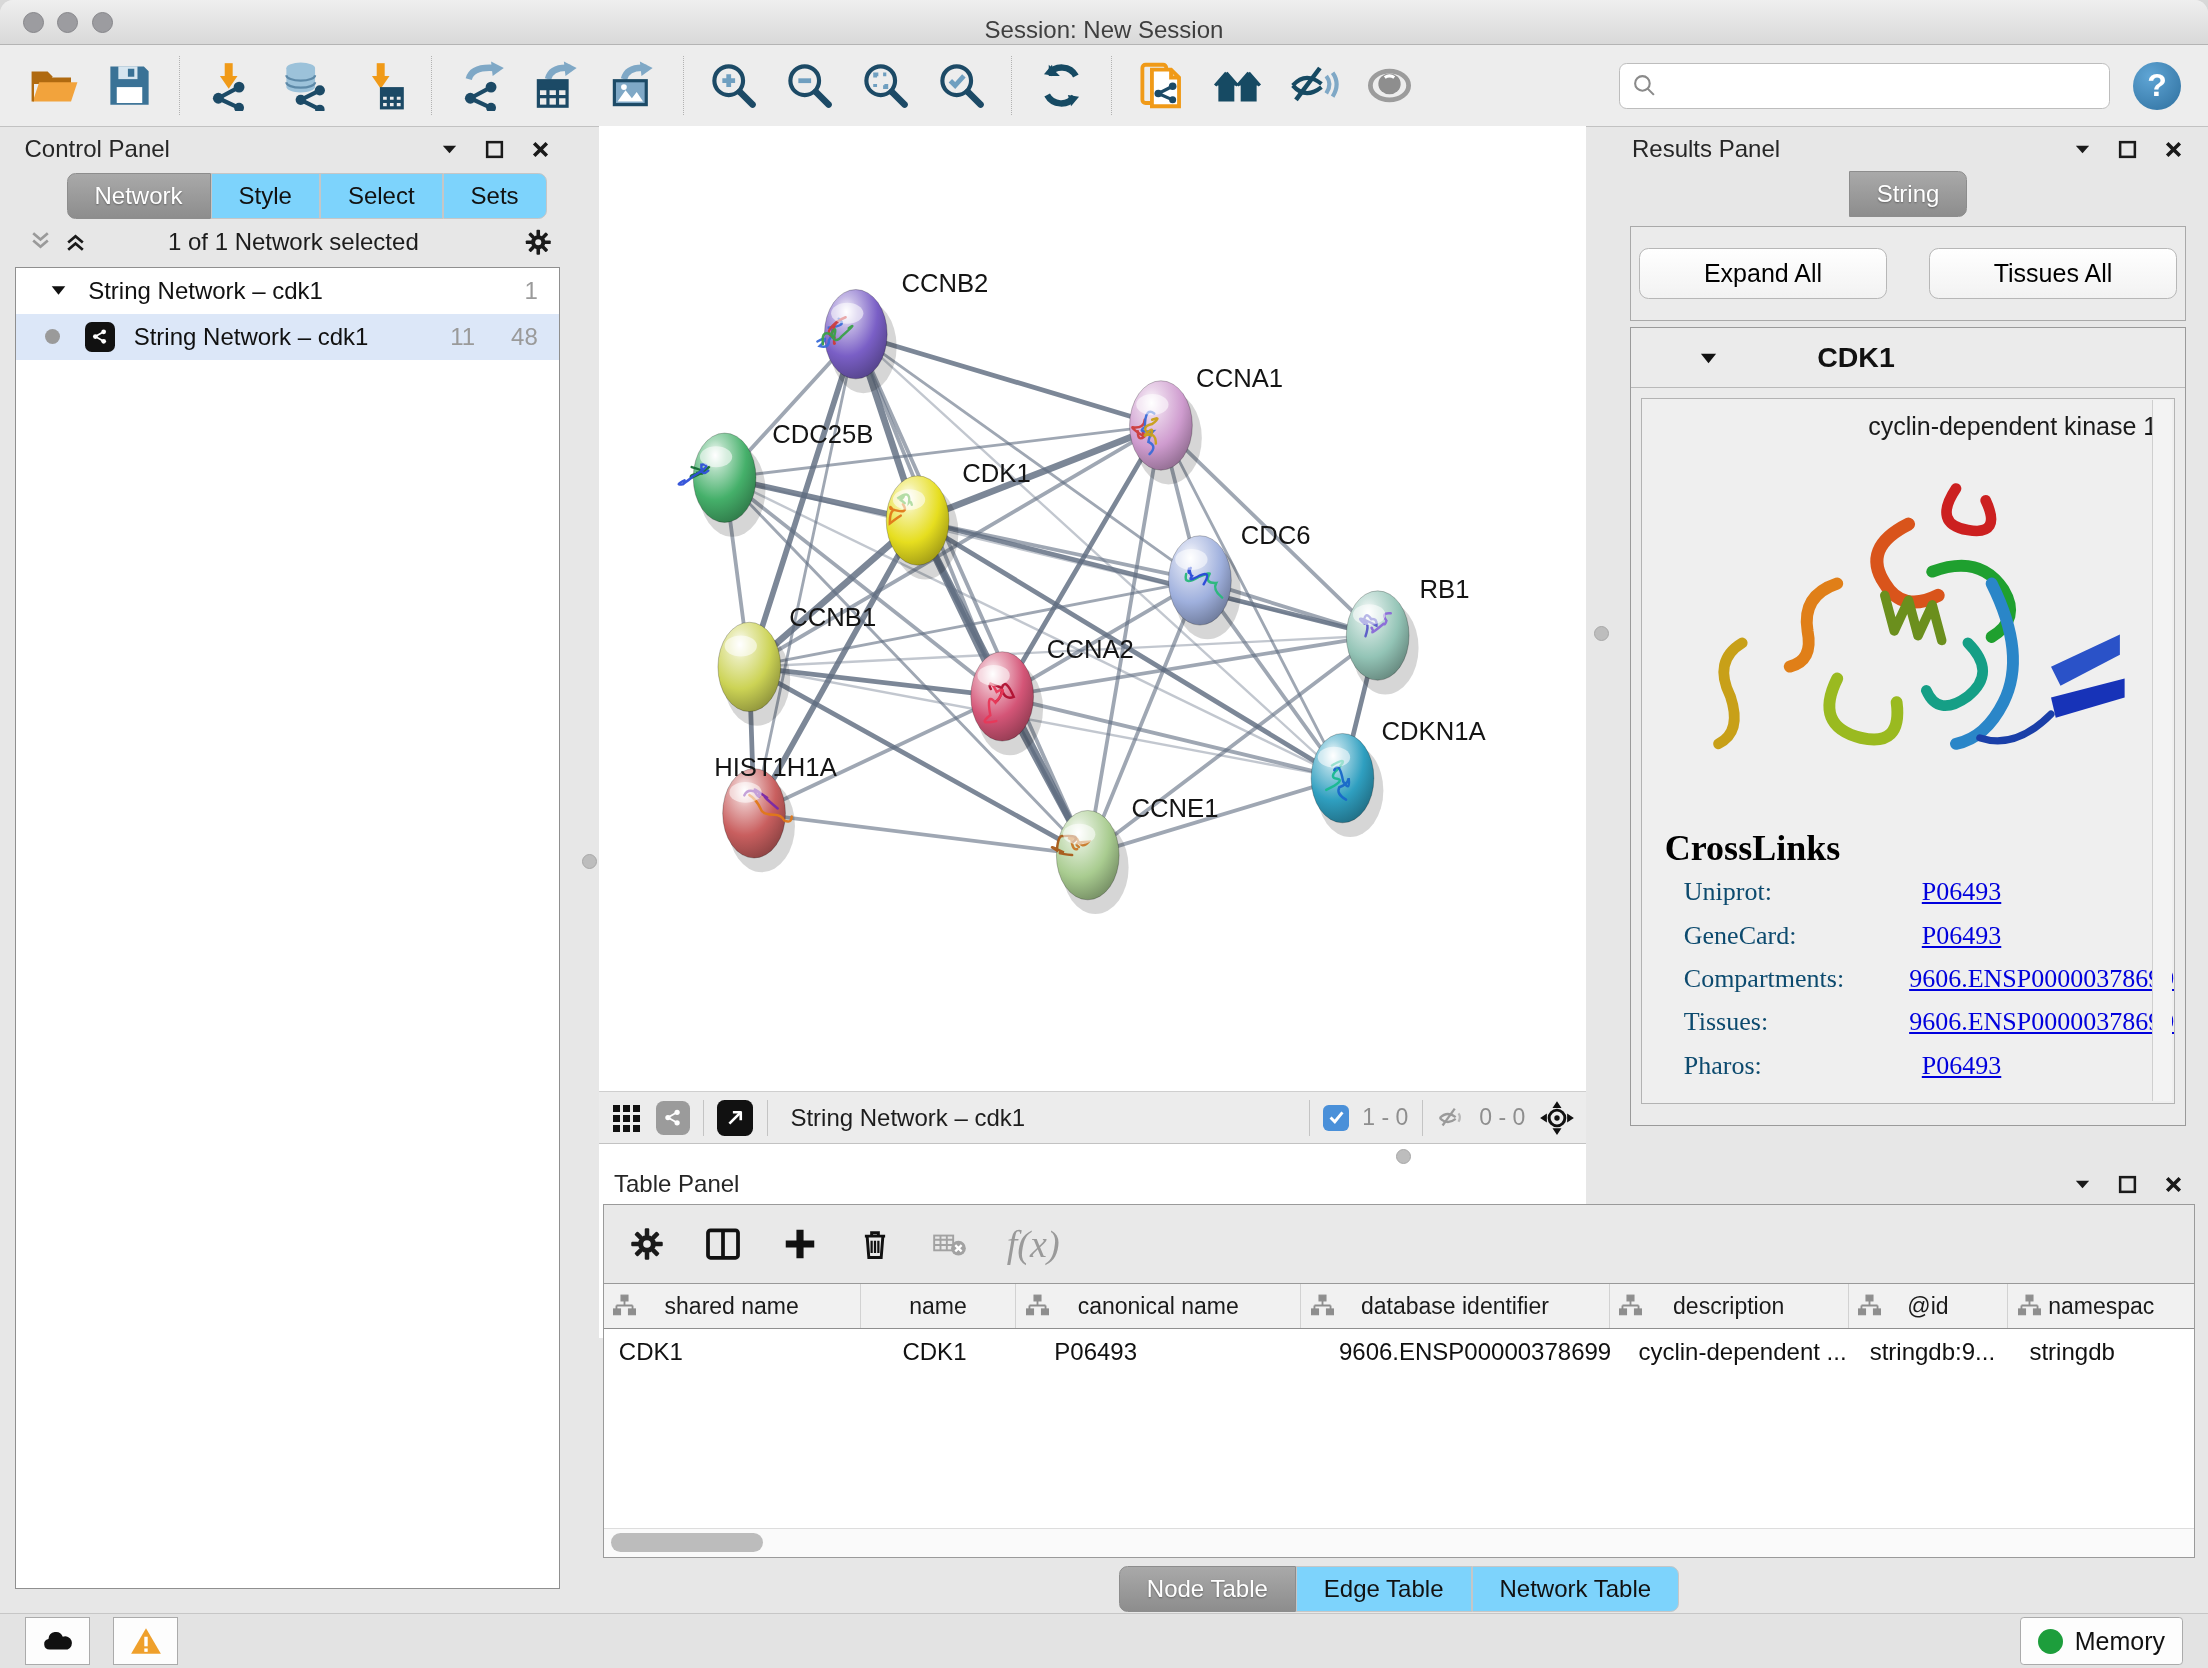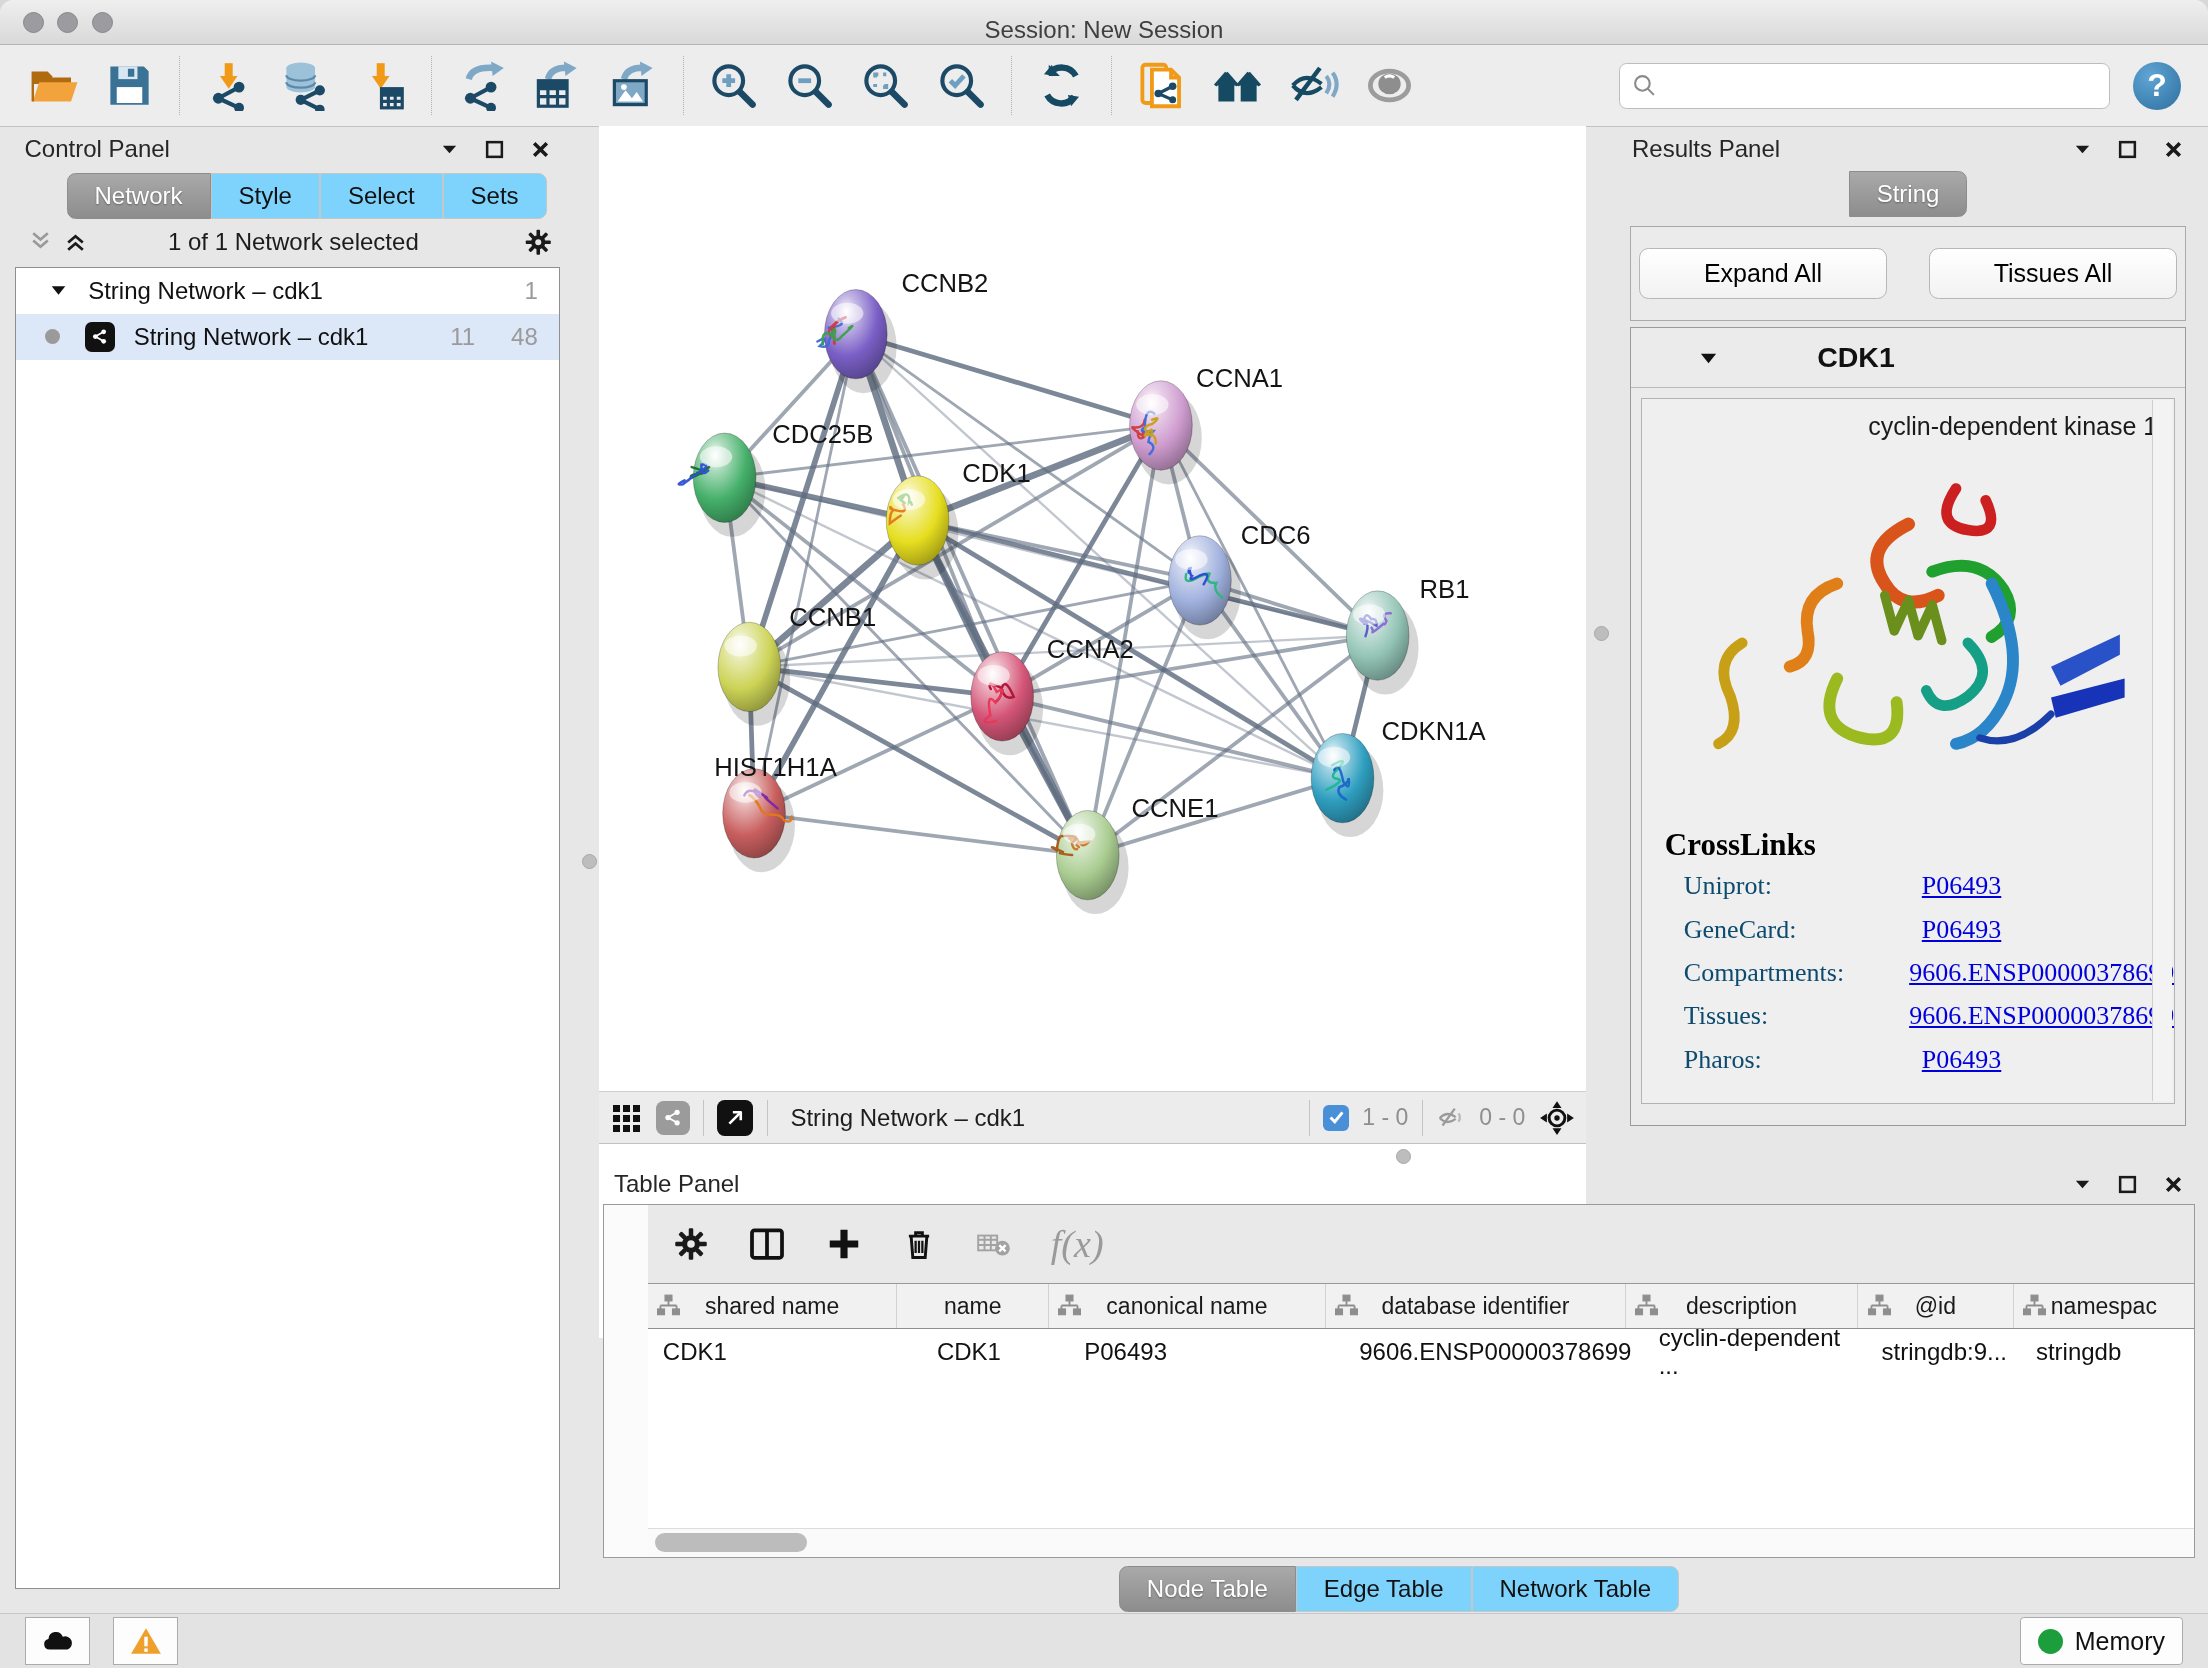--- a/index.html
+++ b/index.html
@@ -48,28 +48,28 @@
   
   .results{position:absolute;left:1617px;top:129px;width:582px;height:1032px;}
   .rtab{display:flex;justify-content:center;margin-top:1.9px;}
   .rbox{margin:9.5px 13.3px 0 13.3px;border:1.9px solid #a9a9a9;background:#ebebeb;padding:21px 0;display:flex;justify-content:center;gap:42px;}
   .rbtn{height:49px;min-width:200px;background:linear-gradient(#ffffff,#f2f2f2);border:1px solid #b7b7b7;border-radius:9.5px;font-size:25px;display:flex;align-items:center;justify-content:center;padding:0 23px;}
   .entry{margin:5.7px 13.3px 0 13.3px;border:1.9px solid #9a9a9a;background:#ebebeb;position:relative;height:799px;box-sizing:border-box;}
   .entryhead{height:59px;display:flex;align-items:center;border-bottom:1px solid #b9b9b9;position:relative;}
   .entryhead .gene{width:100%;text-align:center;font-size:28.5px;font-weight:bold;color:#111;transform:translateX(-52px);}
   .entrybody{margin:9.5px 9.5px 9.5px 9.5px;border:1px solid #b3b3b3;background:#efefef;height:706px;box-sizing:border-box;overflow:hidden;position:relative;}
   .desc{font-size:25px;color:#1a1a1a;padding:13.3px 17px 0 17px;text-align:right;}
-  .xl-title{font-family:"Liberation Serif",serif;font-weight:bold;font-size:31px;color:#000;padding:5.7px 0 1.9px 23px;}
+  .xl-title{font-family:"Liberation Serif",serif;font-weight:bold;font-size:36px;color:#000;padding:5.7px 0 1.9px 23px;}
   .xlrow{display:flex;font-family:"Liberation Serif",serif;font-size:26px;padding:6.7px 0 6.7px 42px;}
   .xlrow .lbl{width:238px;color:#0c4a6e;}
   .xlrow a{color:#0000dd;text-decoration:underline;}
   .vscroll{position:absolute;right:1.9px;top:1.9px;bottom:1.9px;width:19px;background:#f3f3f3;border-left:1px solid #cfcfcf;}
   
   .tablepanel{position:absolute;left:599px;top:1164px;width:1600px;height:438px;}
-  .tbody{margin:0 3.8px;border:1.9px solid #9a9a9a;background:#fbfbfb;height:354px;box-sizing:border-box;display:flex;flex-direction:column;padding-left:44px;}
+  .tbody{margin:0 3.8px;border:1.9px solid #9a9a9a;background:#fbfbfb;height:354px;box-sizing:border-box;display:flex;flex-direction:column;}
   .ttools{height:78px;background:#e9e9e9;display:flex;align-items:center;gap:38px;padding-left:25px;}
   .fx{font-family:"Liberation Serif",serif;font-style:italic;font-size:38px;color:#9a9a9a;}
   .tgrid{flex:1;background:#fff;border-top:1px solid #999;overflow:hidden;}
   .thead{display:flex;height:44px;background:#f1f1f1;border-bottom:1.9px solid #8f8f8f;}
   .th{position:relative;display:flex;align-items:center;justify-content:center;font-size:23px;color:#1a1a1a;border-right:1px solid #d2d2d2;box-sizing:border-box;}
   .th .fork{position:absolute;left:9.5px;top:9.5px;}
   .tdrow{display:flex;height:46px;}
   .td{font-size:24px;color:#111;display:flex;align-items:center;padding-left:15px;box-sizing:border-box;}
   .hscroll{height:28.5px;background:#fafafa;border-top:1px solid #ddd;position:relative;}
   .hthumb{position:absolute;left:7.6px;top:4.8px;width:152px;height:19px;border-radius:9.5px;background:#bcbcbc;}

